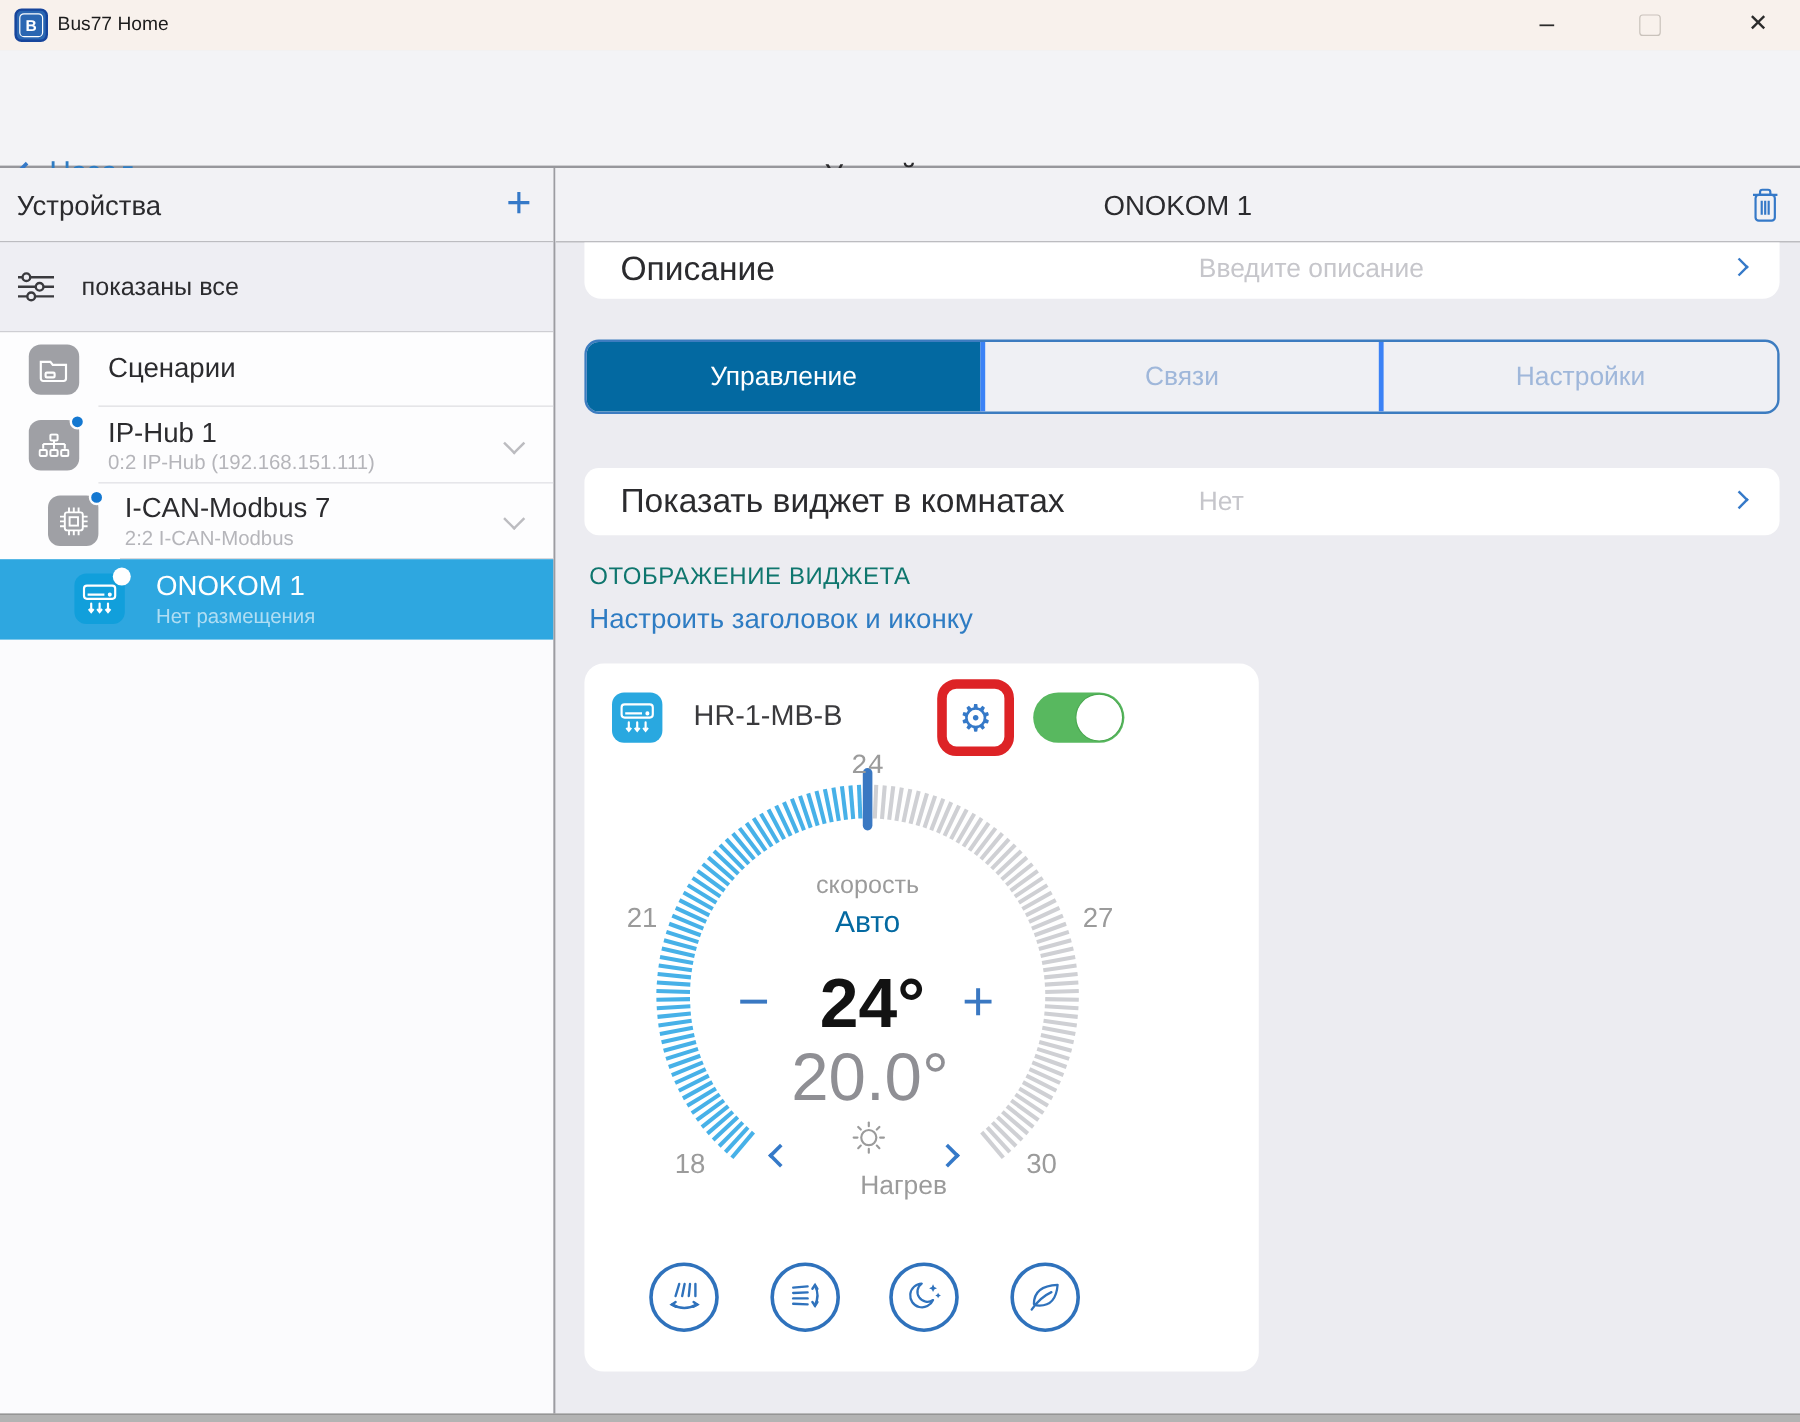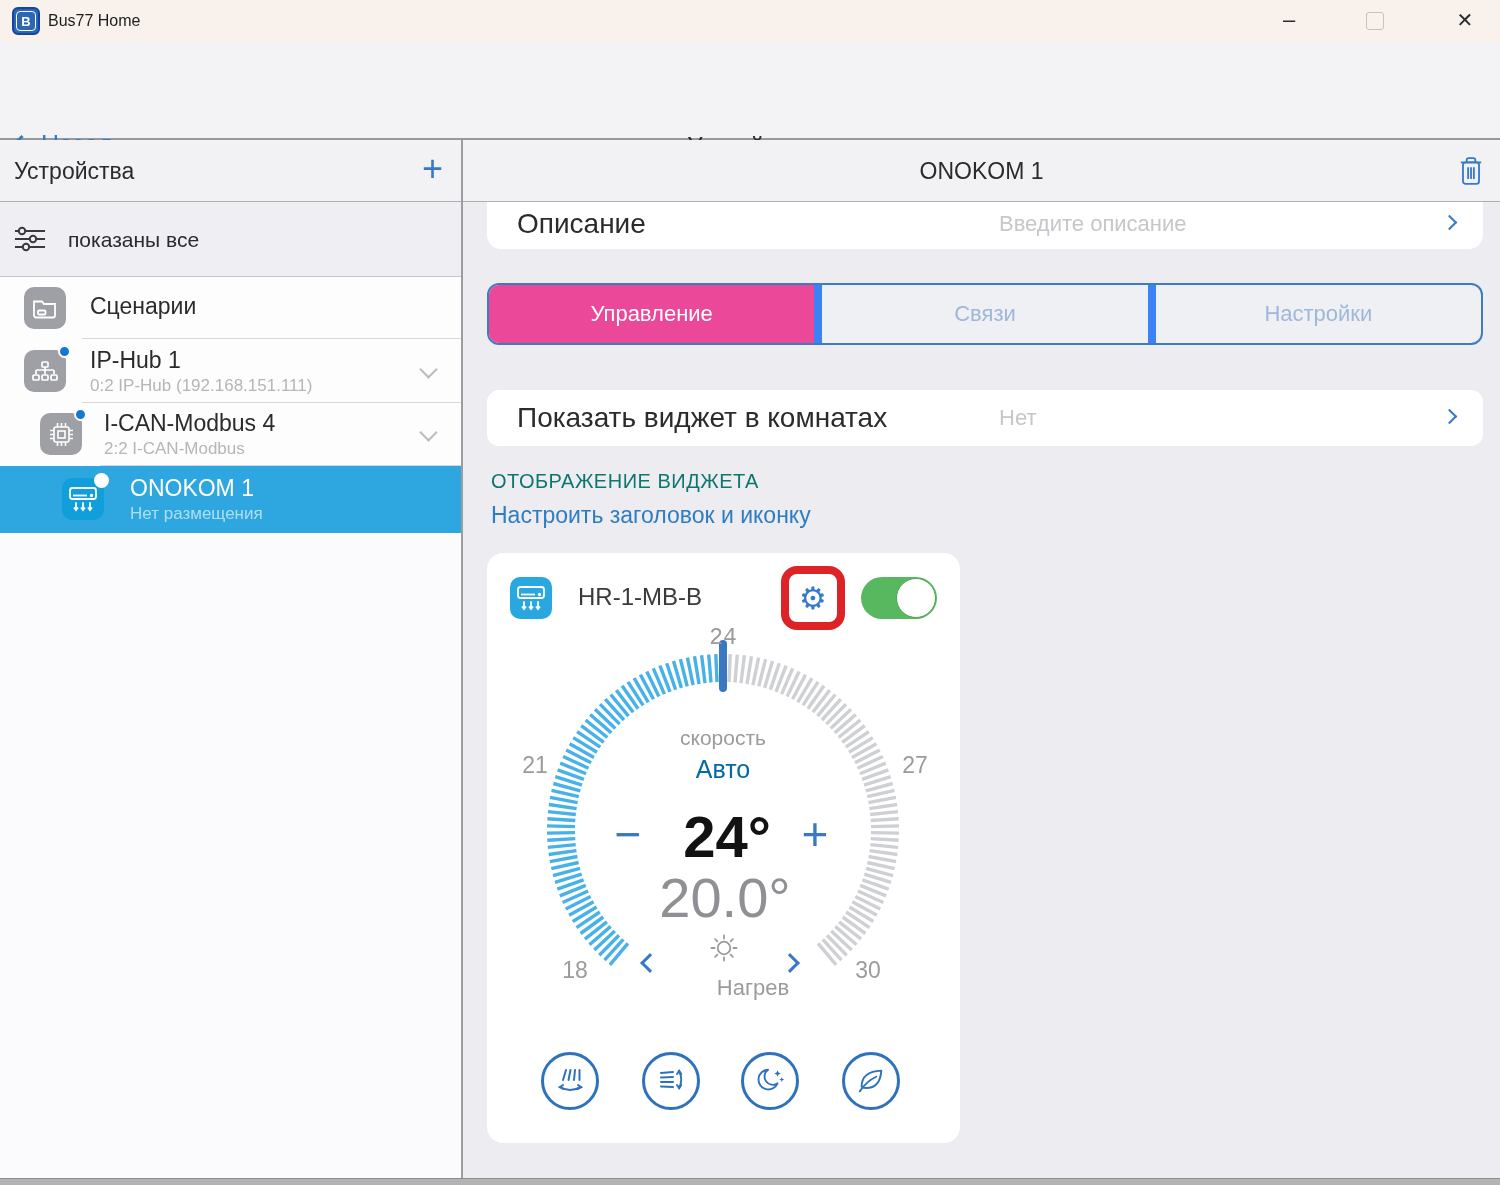--- a/index.html
+++ b/index.html
@@ -59,33 +59,33 @@
   .trash{position:absolute;right:16px;top:16px;cursor:pointer;}
   .card{position:absolute;background:#fff;}
   .desc-card{left:24px;top:62px;width:996px;height:47px;border-radius:0 0 14px 14px;}
   .row-lbl{position:absolute;left:30px;font-size:28px;color:#2b2b2e;}
   .row-val{position:absolute;left:512px;font-size:22px;color:#c6c6cb;}
   .row-chev{position:absolute;right:28px;width:11px;height:11px;border-width:2.5px;}
   .desc-card .row-lbl,.desc-card .row-val{top:0;line-height:44px;}
   .desc-card .row-chev{top:15px;}
 
   .tabs{position:absolute;left:24px;top:143px;width:996px;height:62px;border:2px solid #3c7cc0;border-radius:12px;display:flex;overflow:hidden;background:#eff0f4;}
-  .tab{flex:1;display:flex;align-items:center;justify-content:center;font-size:22px;color:#9fb7da;border-left:8px solid #3b82f6;cursor:pointer;}
+  .tab{flex:1;display:flex;align-items:center;justify-content:center;font-size:22px;color:#9fb7da;border-left:4px solid #3b82f6;cursor:pointer;}
   .tab:first-child{border-left:none;}
-  .tab.active{background:#ec4899;color:#fff;}
+  .tab.active{background:#0369a1;color:#fff;}
 
   .wrow-card{left:24px;top:250px;width:996px;height:56px;border-radius:12px;}
   .wrow-card .row-lbl,.wrow-card .row-val{top:0;line-height:56px;}
   .wrow-card .row-chev{top:21px;}
 
   .section-label{position:absolute;left:28px;top:330px;font-size:20px;color:#0f766e;letter-spacing:.5px;text-align:center;}
   .config-link{position:absolute;left:28px;top:362px;font-size:23px;color:#2e7cc3;cursor:pointer;}
 
   
-  .widget-card{left:24px;top:413px;width:473px;height:590px;border-radius:16px;}
+  .widget-card{left:24px;top:413px;width:562px;height:590px;border-radius:16px;}
   .w-ac-icon{position:absolute;left:23px;top:24px;width:42px;height:42px;border-radius:10px;background:#29a8e0;display:flex;align-items:center;justify-content:center;}
   .w-name{position:absolute;left:91px;top:30px;font-size:24px;color:#3a3a3d;}
   .w-gear-frame{position:absolute;left:294px;top:13px;width:64px;height:64px;border:8px solid #dd2326;border-radius:16px;background:#fff;display:flex;align-items:center;justify-content:center;cursor:pointer;}
   .w-gear-frame .g{font-size:31px;color:#3579c8;line-height:1;}
   .w-toggle{position:absolute;left:374px;top:24px;width:76px;height:42px;border-radius:21px;background:#58b85f;cursor:pointer;}
   .w-knob{position:absolute;right:1px;top:1px;width:40px;height:40px;border-radius:50%;background:#fff;border:1.5px solid #4aa850;}
   .dial-svg{position:absolute;left:0;top:55px;}
   .dlab{position:absolute;transform:translate(-50%,-50%);color:#9b9b9b;font-size:23px;white-space:nowrap;}
   .d-speed{font-size:21px;}
   .d-auto{color:#0369a1;font-size:25px;}
@@ -167,21 +167,21 @@
 
     <div class="sb-row" style="top:263px;height:63px;">
       <div class="sb-ic" style="left:40px;top:10px;">
         <svg width="27" height="27" viewBox="0 0 27 27" fill="none" stroke="#fff" stroke-width="1.6">
           <rect x="6" y="6" width="15" height="15" rx="2"></rect>
           <rect x="10" y="10" width="7" height="7"></rect>
           <path d="M9.5 2v4M13.5 2v4M17.5 2v4M9.5 21v4M13.5 21v4M17.5 21v4M2 9.5h4M2 13.5h4M2 17.5h4M21 9.5h4M21 13.5h4M21 17.5h4"></path>
         </svg>
         <div class="badge"></div>
       </div>
-      <div class="title" style="left:104px;top:7px;">I-CAN-Modbus 4</div>
+      <div class="title" style="left:104px;top:7px;">I-CAN-Modbus 7</div>
       <div class="sub" style="left:104px;top:36px;">2:2 I-CAN-Modbus</div>
       <span class="chev down" style="top:23px;"></span>
       <div class="sep" style="left:100px;"></div>
     </div>
 
     <div class="sb-row sel" style="top:326px;height:67px;">
       <div class="sb-ic blue" style="left:62px;top:12px;">
         <svg width="30" height="28" viewBox="0 0 30 28" fill="none" stroke="#fff" stroke-width="1.8">
           <rect x="2" y="3" width="26" height="11" rx="2.5"></rect>
           <path d="M5 10.5h14"></path>

